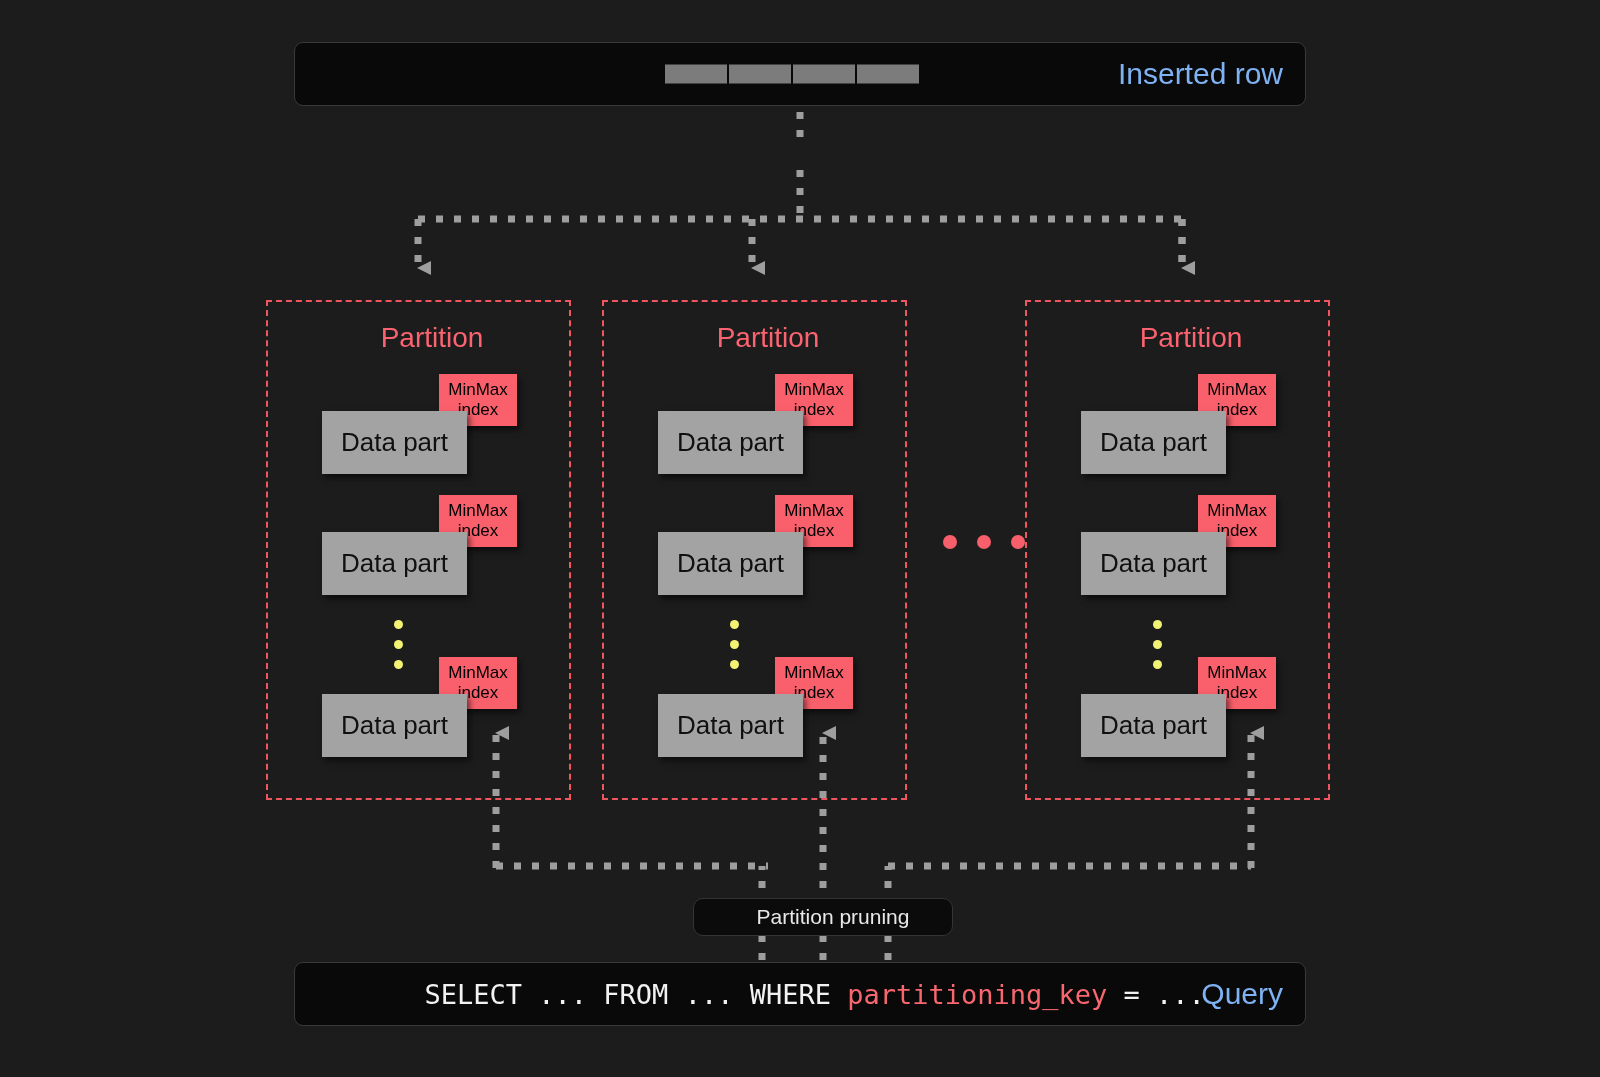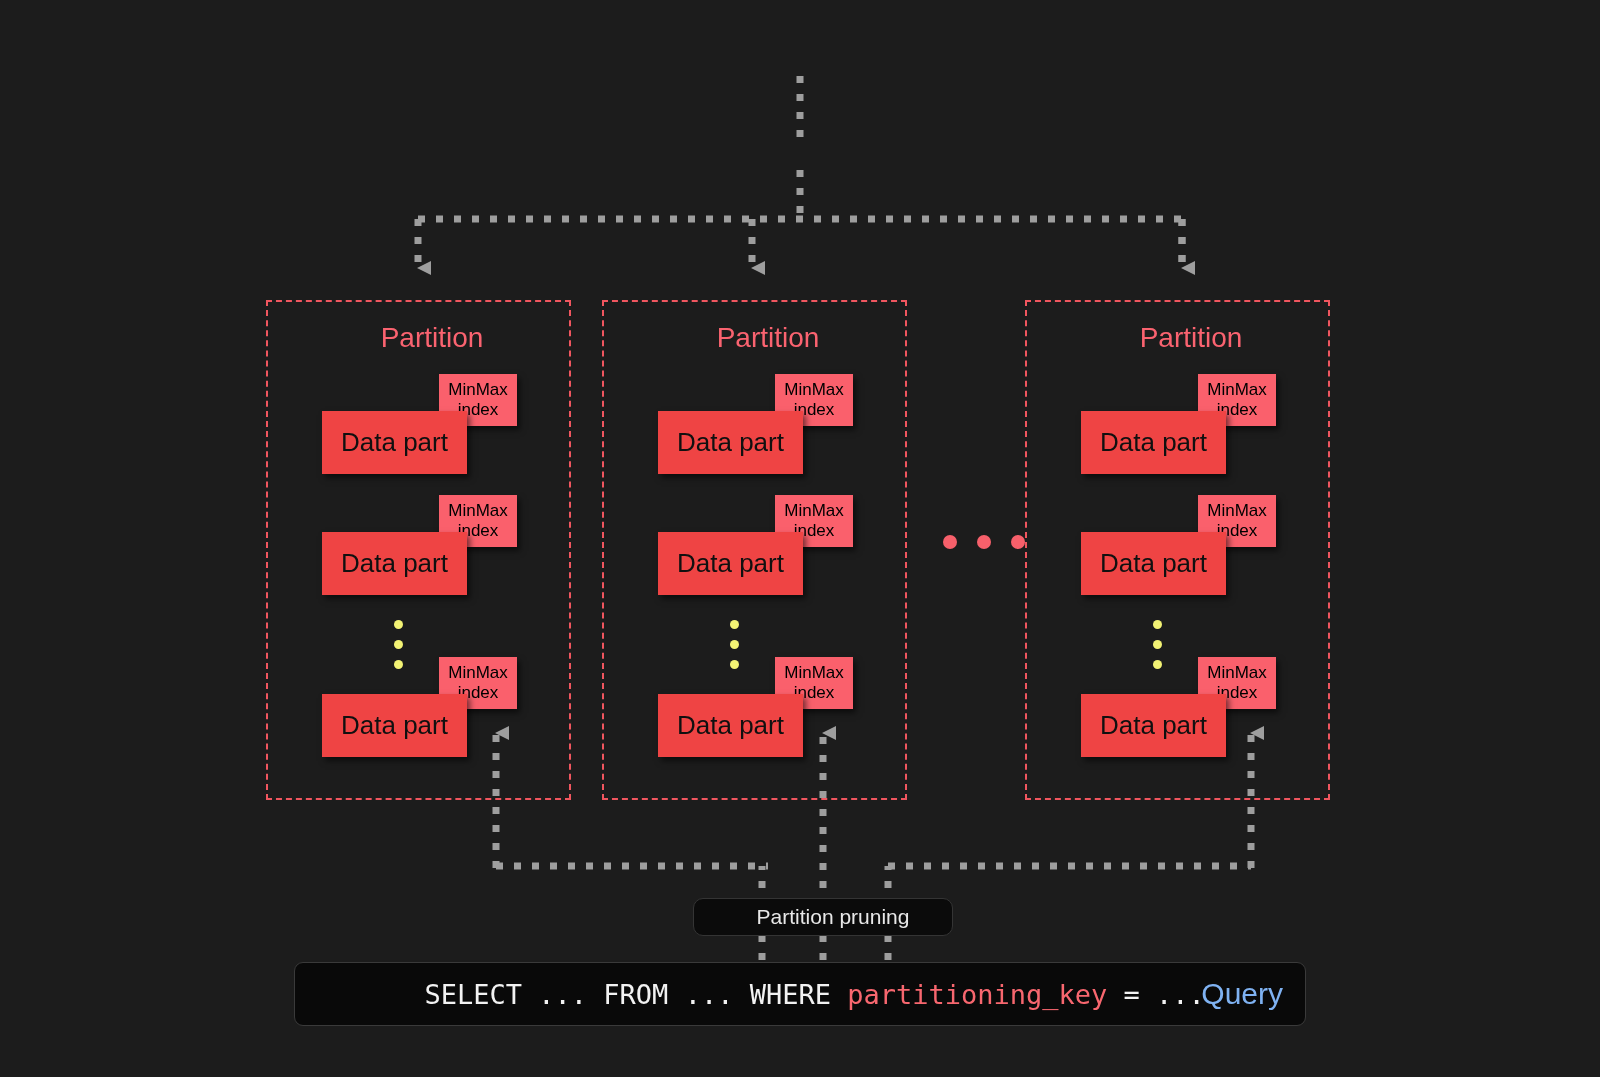--- a/index.html
+++ b/index.html
@@ -107,21 +107,21 @@
     position: absolute;
     width: 200px;
     height: 100px;
   }
   .data-part {
     position: absolute;
     left: 0;
     top: 37px;
     width: 145px;
     height: 63px;
-    background: #ef4444;
+    background: #a3a3a3;
     color: #101010;
     font-size: 26px;
     display: flex;
     align-items: center;
     justify-content: center;
     box-shadow: 3px 4px 6px rgba(0,0,0,0.55);
     z-index: 2;
   }
   .minmax {
     position: absolute;
@@ -222,20 +222,29 @@
       <line x1="1251" y1="868" x2="1251" y2="733" marker-end="url(#arrow-up)"></line>
 
       <line x1="496" y1="866" x2="768" y2="866"></line>
       <line x1="888" y1="866" x2="1251" y2="866"></line>
 
       <line x1="762" y1="960" x2="762" y2="866"></line>
       <line x1="888" y1="960" x2="888" y2="866"></line>
     </g>
   </svg>
 
+  <div class="banner" style="left:294px; top:42px; width:1012px; height:64px;">
+    <div class="row-cells">
+      <span class="row-cell"></span>
+      <span class="row-cell"></span>
+      <span class="row-cell"></span>
+      <span class="row-cell"></span>
+    </div>
+    <div class="banner-label">Inserted row</div>
+  </div>
 
 
   <div class="partition" style="left:266px; top:300px; width:305px; height:500px;">
     <div class="partition-title">Partition</div>
 
     <div class="part-group" style="left:54px; top:72px;">
       <div class="minmax">MinMax<br>index</div>
       <div class="data-part">Data part</div>
     </div>
 

